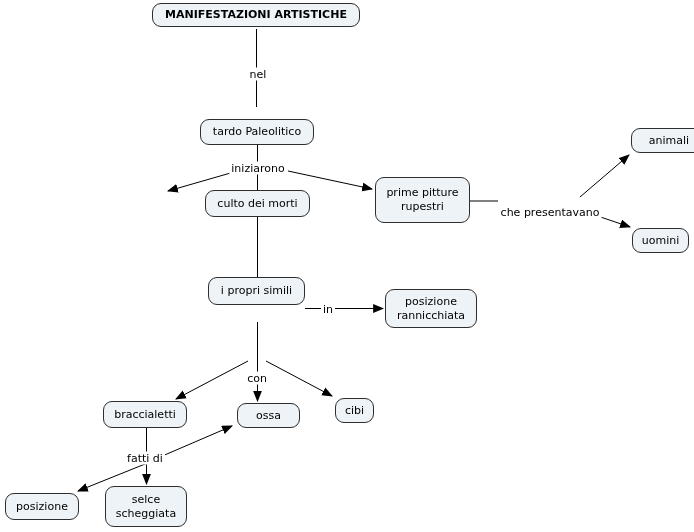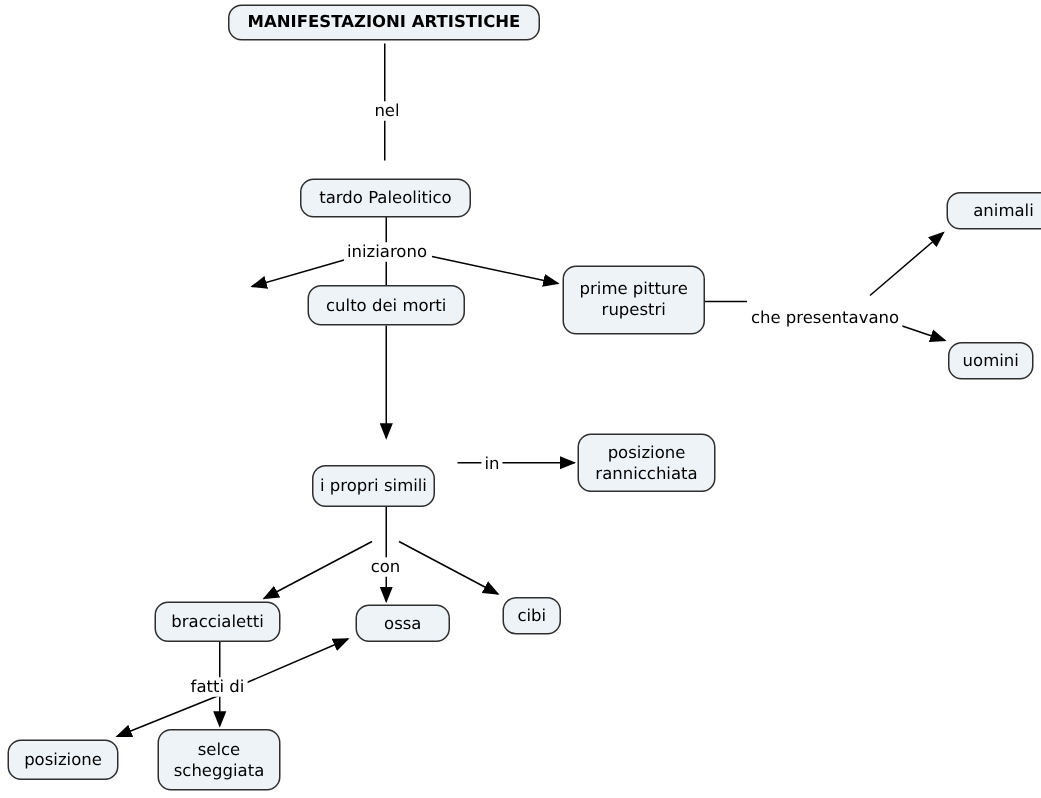--- a/index.html
+++ b/index.html
@@ -64,21 +64,21 @@
   <div class="edge-label" style="left:550px;top:212px;">che presentavano</div>
   <div class="edge-label" style="left:257px;top:355px;margin-top:23px;">con</div>
   <div class="edge-label" style="left:145px;top:458px;text-align:right;">fatti di</div>
 
   <div class="node" style="left:152px;top:3px;width:208px;height:24px;font-weight:bold;">MANIFESTAZIONI ARTISTICHE</div>
   <div class="node" style="left:200px;top:107px;width:114px;height:26px;margin-top:12px;">tardo Paleolitico</div>
   <div class="node" style="left:205px;top:190px;width:105px;height:27px;">culto dei morti</div>
   <div class="node" style="left:375px;top:177px;width:95px;height:46px;">prime pitture rupestri</div>
   <div class="node" style="left:631px;top:128px;width:76px;height:25px;">animali</div>
   <div class="node" style="left:632px;top:228px;width:57px;height:25px;">uomini</div>
-  <div class="node" style="left:208px;top:310px;width:82px;height:28px;">i propri simili</div>
+  <div class="node" style="left:208px;top:277px;width:97px;height:28px;">i propri simili</div>
   <div class="node" style="left:385px;top:289px;width:92px;height:39px;">posizione rannicchiata</div>
   <div class="node" style="left:103px;top:401px;width:84px;height:27px;">braccialetti</div>
   <div class="node" style="left:237px;top:403px;width:63px;height:25px;">ossa</div>
   <div class="node" style="left:335px;top:398px;width:39px;height:25px;">cibi</div>
   <div class="node" style="left:105px;top:486px;width:82px;height:41px;">selce scheggiata</div>
   <div class="node" style="left:5px;top:493px;width:74px;height:27px;">posizione</div>
 
 </div>
 
 </body></html>

